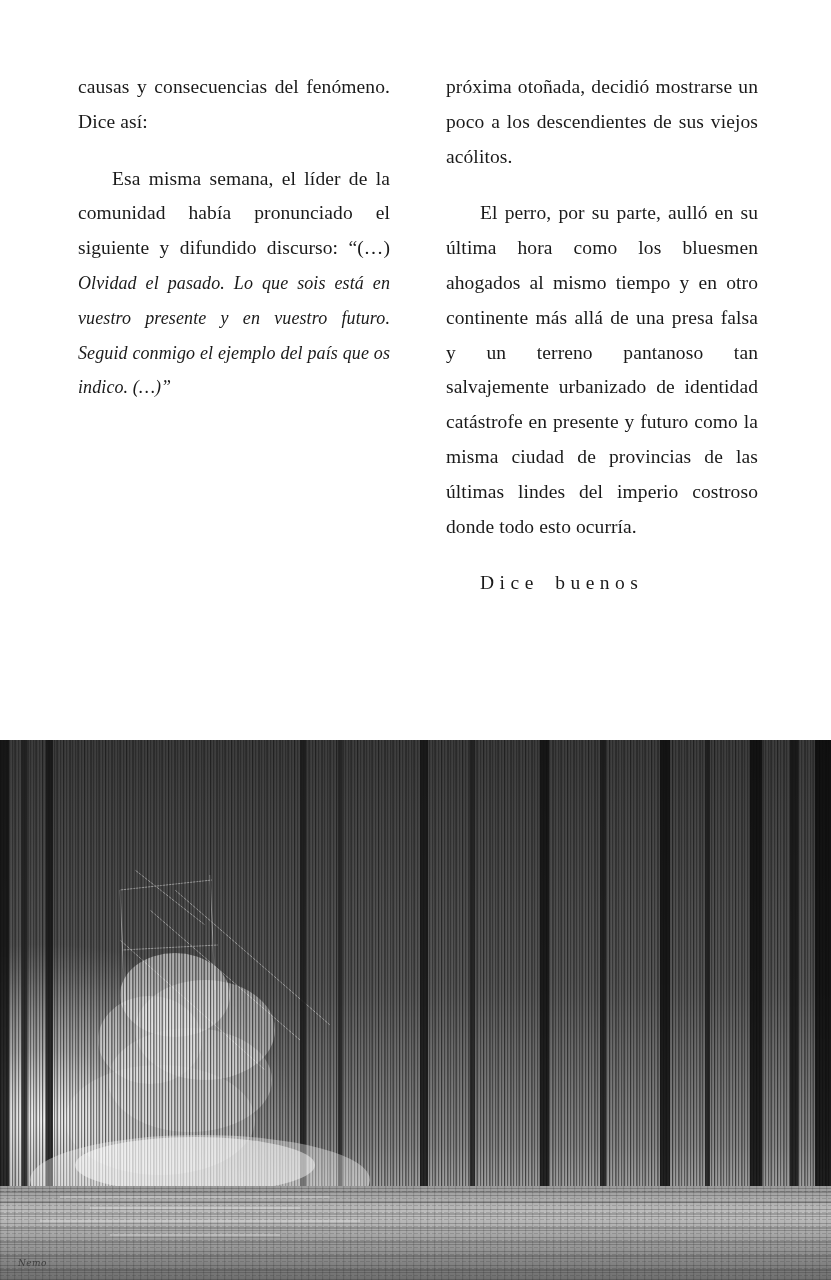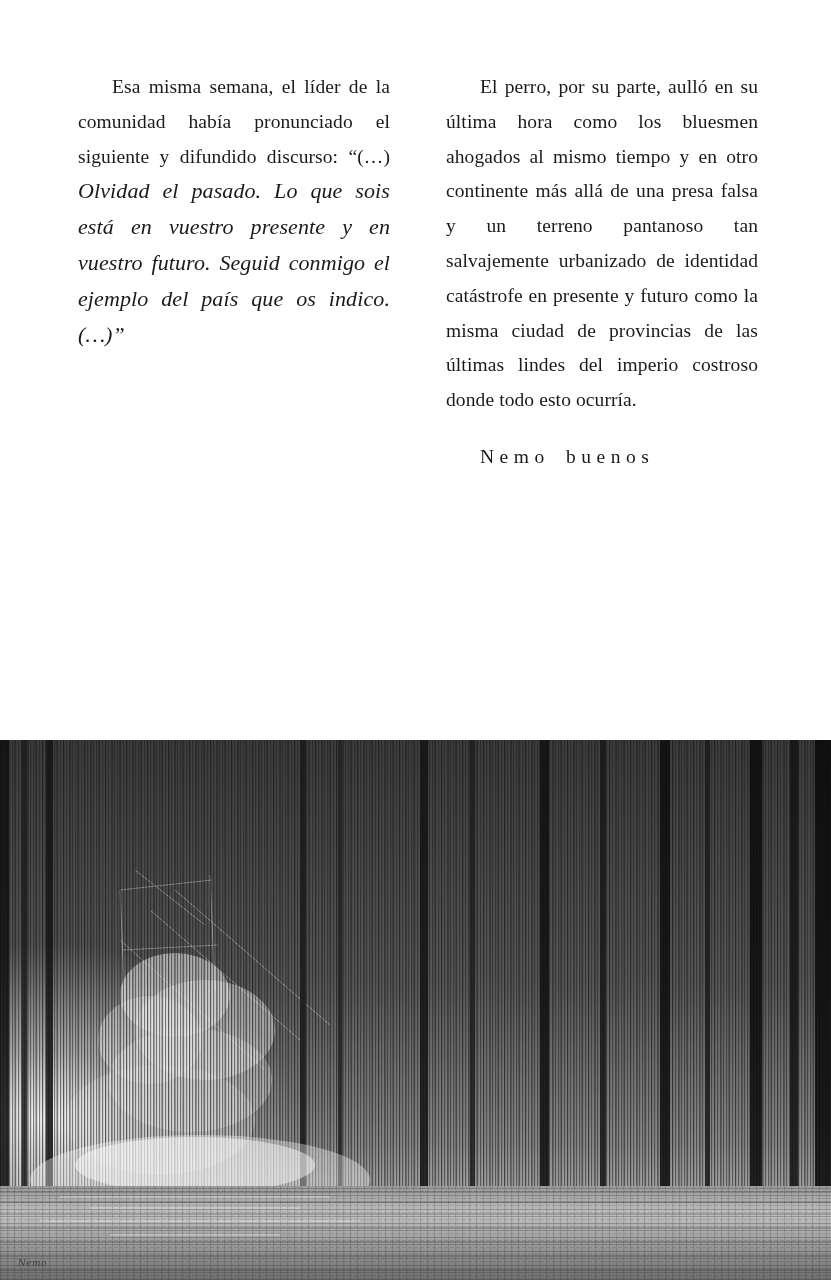--- a/index.html
+++ b/index.html
@@ -50,21 +50,21 @@
   .para + .para {
     margin-top: 22px;
   }
 
   .indent {
     text-indent: 34px;
   }
 
   .q-it {
     font-style: italic;
-    font-size: 22px;
+    font-size: 18px;
   }
 
   .spaced {
     letter-spacing: 5.5px;
     word-spacing: 6px;
   }
 
   .illustration {
     position: absolute;
     left: 0;
@@ -95,33 +95,35 @@
   }
 </style>
 </head>
 <body>
 
 <div class="page">
 
   <div class="text-area">
 
     <div class="column">
+      <p class="para">causas y consecuencias del fenómeno. Dice así:</p>
 
       <p class="para indent">
         <span>Esa misma semana, el líder de la comunidad había pronunciado el siguiente y difundido discurso: “(…)</span>
         <span class="q-it">Olvidad el pasado. Lo que sois está en vuestro presente y en vuestro futuro. Seguid conmigo el ejemplo del país que os indico. (…)”</span>
       </p>
 
     </div>
 
     <div class="column">
+      <p class="para">próxima otoñada, decidió mostrarse un poco a los descendientes de sus viejos acólitos.</p>
 
       <p class="para indent">El perro, por su parte, aulló en su última hora como los bluesmen ahogados al mismo tiempo y en otro continente más allá de una presa falsa y un terreno pantanoso tan salvajemente urbanizado de identidad catástrofe en presente y futuro como la misma ciudad de provincias de las últimas lindes del imperio costroso donde todo esto ocurría.</p>
 
-      <p class="para indent spaced">Nemo buenos</p>
+      <p class="para indent spaced">Dice buenos</p>
     </div>
 
   </div>
 
   <div class="illustration">
     <svg viewBox="0 0 831 540" preserveAspectRatio="none">
       <defs>
         <linearGradient id="skyGrad" x1="0" y1="0" x2="0" y2="1">
           <stop offset="0%" stop-color="#3f3f3f"></stop>
           <stop offset="45%" stop-color="#5a5a5a"></stop>

